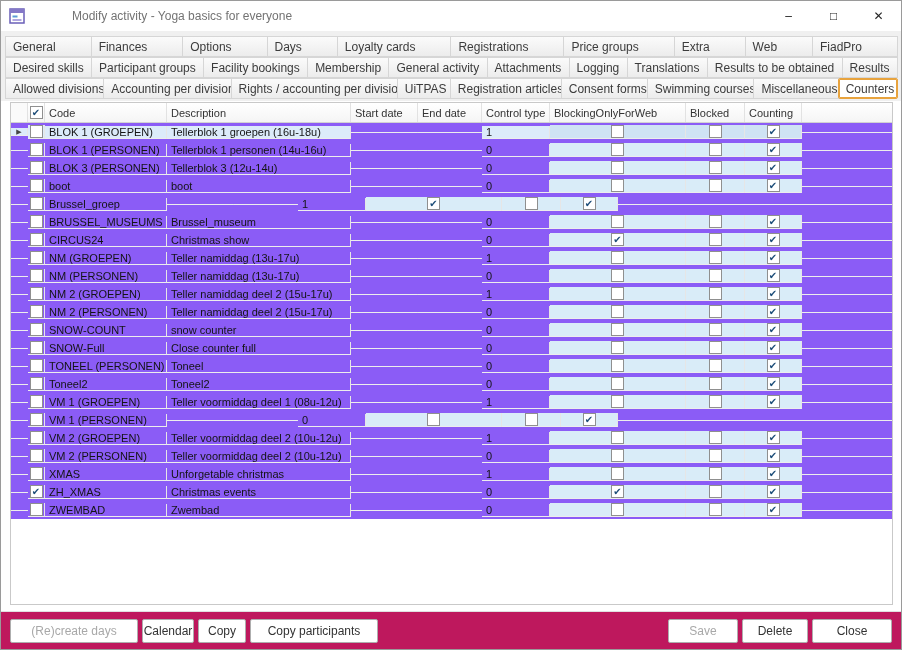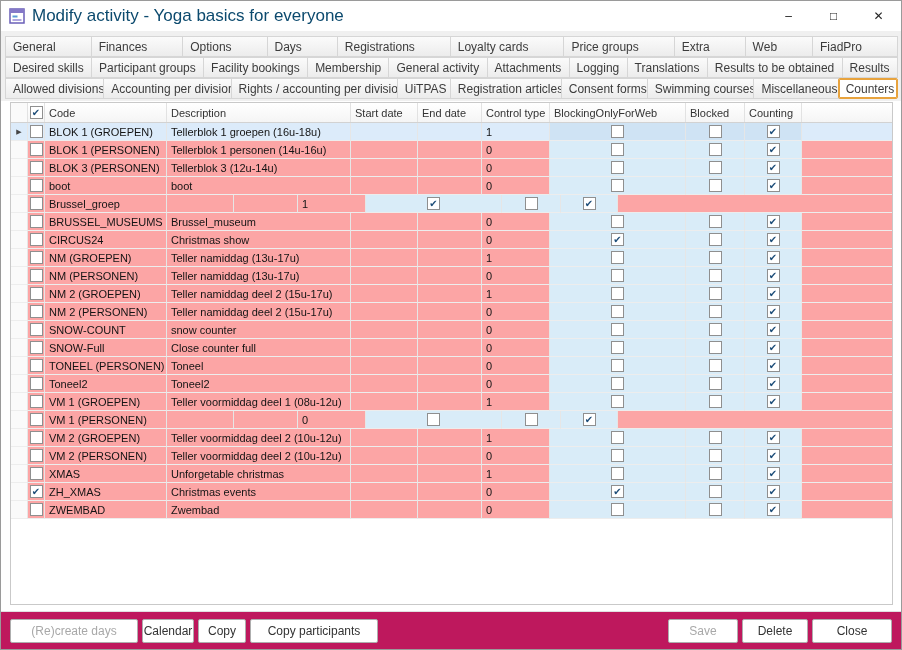--- a/index.html
+++ b/index.html
@@ -4,38 +4,38 @@
 <style>
   * { box-sizing: border-box; margin: 0; padding: 0; }
   html,body { width: 902px; }
   body { font-family: "Liberation Sans", sans-serif; background: #ffffff; }
 
   .window { width: 902px; height: 650px; border: 1px solid #9a9a9a; background: #fff; display: flex; flex-direction: column; overflow: hidden; }
 
   
   .titlebar { height: 30px; background: #fff; display: flex; align-items: center; padding-left: 8px; flex: 0 0 auto; }
   .app-icon { width: 16px; height: 16px; margin-right: 7px; display: inline-flex; }
-  .title { font-size: 17px; color: #0c4a6e; flex: 1; white-space: nowrap; }
+  .title { font-size: 12px; color: #737373; flex: 1; white-space: nowrap; margin-left: 40px; }
   .win-btns { display: flex; height: 100%; }
   .win-btn { width: 45px; height: 100%; display: flex; align-items: center; justify-content: center; font-size: 12px; color: #222; cursor: default; }
 
   
   .tabs-area { background: #f0f0f0; padding: 5px 4px 2px 4px; flex: 0 0 auto; }
   .tab-row { display: flex; height: 21px; }
   .tab { flex: 1 1 auto; display: flex; align-items: center; padding: 0 7px; font-size: 12px; color: #3c3c3c;
          background: linear-gradient(#fbfbfb, #ececec); border: 1px solid #d6d6d6; margin-right: -1px;
          white-space: nowrap; overflow: hidden; text-align: right; }
   .tab.active { background: #fff; border: 1px solid #e8a33d; box-shadow: inset 0 0 0 1px #e8a33d; border-radius: 2px; z-index: 2; position: relative; }
 
   
   .content { flex: 1 1 auto; background: #fff; padding: 1px 8px 6px 9px; overflow: hidden; }
   .grid { border: 1px solid #c9c9c9; height: 100%; background: #fff; overflow: hidden; }
   .grid-header { display: flex; height: 20px; background: linear-gradient(#ffffff, #f5f5f5); border-bottom: 1px solid #d2d2d2; font-size: 11px; color: #333; }
   .hcell { display: flex; align-items: center; padding: 0 4px; border-right: 1px solid #e2e2e2; overflow: hidden; white-space: nowrap; }
-  .row { display: flex; height: 18px; font-size: 11px; color: #141414; background: #fca5a5; }
+  .row { display: flex; height: 18px; font-size: 11px; color: #141414; background: #8b5cf6; align-items: center; }
   .cell { display: flex; align-items: center; padding: 0 4px; border-right: 1px solid #e6e6e6; border-bottom: 1px solid #ededed; overflow: hidden; white-space: nowrap; }
   .cell.blue { background: #d9ecf8; justify-content: center; padding: 0; }
   .row.focused .cell { background: #dcebfa; }
   .row.focused .cell.blue { background: #cfe3f4; }
 
   .c-ind  { width: 17px; background: #fafafa; justify-content: center; padding: 0; }
   .c-chk  { width: 17px; justify-content: center; padding: 0; }
   .c-code { width: 122px; }
   .c-desc { width: 184px; }
   .c-sd   { width: 67px; }
@@ -82,22 +82,22 @@
       <div class="win-btn">✕</div>
     </div>
   </div>
 
   <div class="tabs-area">
     <div class="tab-row">
         <div class="tab">General</div>
         <div class="tab">Finances</div>
         <div class="tab">Options</div>
         <div class="tab">Days</div>
+        <div class="tab">Loyalty cards</div>
         <div class="tab">Registrations</div>
-        <div class="tab">Loyalty cards</div>
         <div class="tab">Price groups</div>
         <div class="tab">Extra</div>
         <div class="tab">Web</div>
         <div class="tab">FiadPro</div>
       </div>
     <div class="tab-row">
         <div class="tab">Desired skills</div>
         <div class="tab">Participant groups</div>
         <div class="tab">Facility bookings</div>
         <div class="tab">Membership</div>

